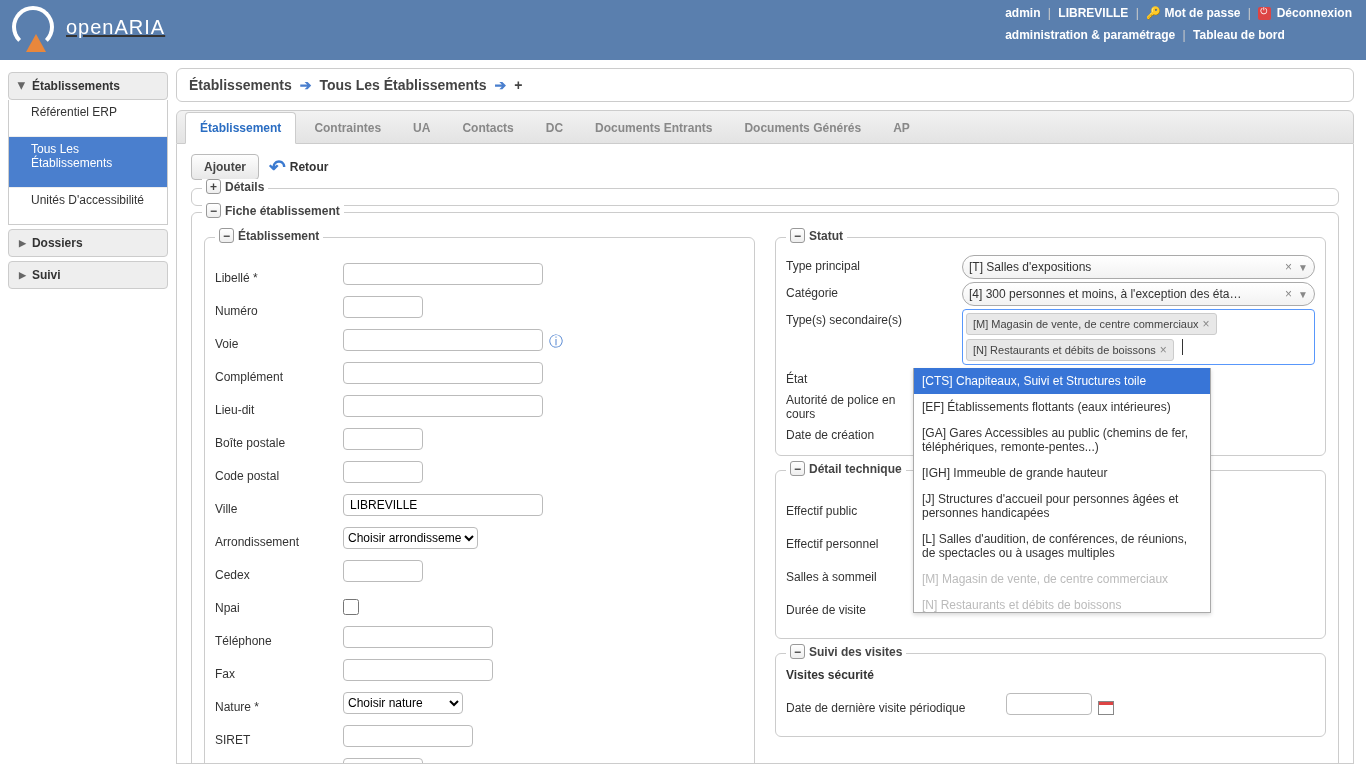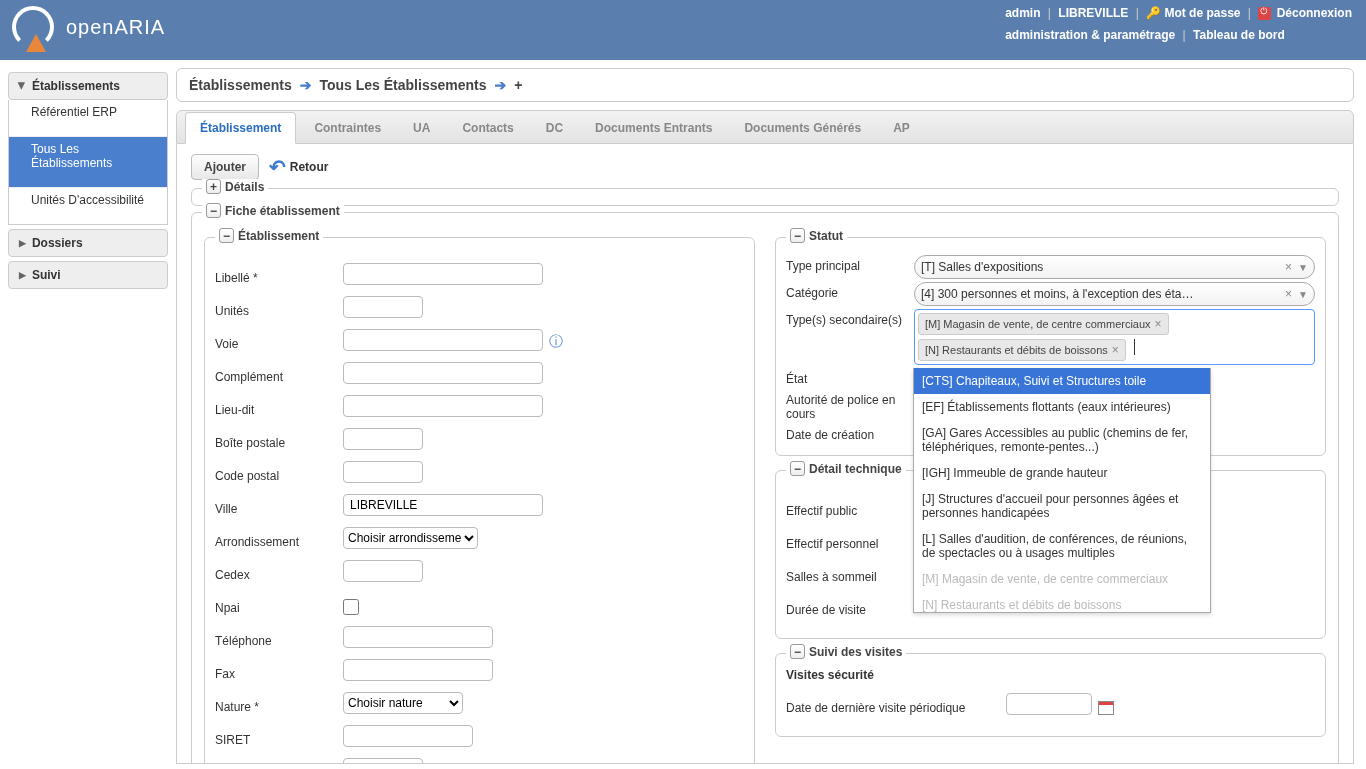--- a/index.html
+++ b/index.html
@@ -1,20 +1,20 @@
 <!DOCTYPE html>
 <html><head>
 <meta charset="utf-8">
 <style>
 * { margin: 0; padding: 0; box-sizing: border-box; font-family: Arial, Helvetica, sans-serif; }
 body { background: #fff; font-size: 12px; color: #333; overflow: hidden; }
 
 
 .header { background: #5a7fae; height: 60px; position: relative; }
-.logo { position: absolute; left: 12px; top: 6px; display: flex; align-items: center; }
+.logo { position: absolute; left: 12px; top: 6px; display: flex; align-items: center; text-decoration: underline; }
 .logo-circle { width: 42px; height: 42px; border: 4px solid #fff; border-radius: 50%; border-bottom-color: transparent; position: relative; }
 .logo-triangle { position: absolute; bottom: -8px; left: 10px; width: 0; height: 0; border-left: 10px solid transparent; border-right: 10px solid transparent; border-bottom: 18px solid #e8873c; }
 .logo-text { margin-left: 12px; color: #fff; font-size: 20px; font-weight: 300; letter-spacing: 1px; }
 .header-right { position: absolute; right: 14px; top: 6px; color: #fff; font-size: 12px; text-align: left; }
 .header-right a { color: #fff; text-decoration: none; font-weight: bold; }
 .header-right .sep { margin: 0 4px; color: #ccc; }
 .header-right .row2 { margin-top: 8px; }
 .power-icon { display: inline-block; width: 13px; height: 13px; background: #d44; border-radius: 2px; vertical-align: middle; margin-right: 2px; position: relative; }
 .power-icon::after { content: "⏻"; color: #fff; font-size: 9px; position: absolute; left: 2px; top: -1px; }
 .key-icon { color: #fff; }
@@ -59,21 +59,21 @@
 
 
 .form-row { display: flex; align-items: flex-end; margin: 11px 0; min-height: 22px; }
 .form-row label { width: 128px; font-size: 12px; color: #333; }
 .form-row input[type=text] { height: 22px; border: 1px solid #bbb; border-radius: 4px; padding: 0 6px; font-size: 12px; }
 .form-row select { height: 22px; border: 1px solid #bbb; border-radius: 4px; font-size: 12px; background: #fff; }
 .form-row input[type=checkbox] { width: 16px; height: 16px; }
 .info-icon { color: #4a7fce; margin-left: 6px; font-size: 14px; cursor: pointer; }
 
 
-.stat-row { display: flex; align-items: flex-start; margin: 3px 0; }
+.stat-row { display: flex; align-items: flex-start; margin: 3px 0; gap: 48px; }
 .stat-row label { width: 128px; font-size: 12px; color: #333; padding-top: 4px; }
 
 .select2 { flex: 1; border: 1px solid #aaa; border-radius: 12px; background: linear-gradient(#fff,#f2f2f2); height: 24px; display: flex; align-items: center; padding: 0 6px; font-size: 12px; position: relative; }
 .select2 .x { position: absolute; right: 22px; color: #888; font-size: 12px; cursor: pointer; }
 .select2 .caret { position: absolute; right: 6px; color: #888; font-size: 10px; }
 
 .multiselect { flex: 1; border: 1px solid #5897fb; border-radius: 4px; padding: 3px; min-height: 50px; background: #fff; display: flex; flex-wrap: wrap; gap: 4px; align-items: flex-start; }
 .chip { background: #e8e8e8; border: 1px solid #ccc; border-radius: 3px; padding: 3px 6px; font-size: 11px; color: #444; display: flex; align-items: center; gap: 4px; }
 .chip .x { color: #888; cursor: pointer; font-size: 12px; }
 .cursor-input { width: 3px; height: 16px; border-left: 1px solid #333; margin-left: 4px; }
@@ -189,21 +189,21 @@
             <div class="fieldset" style="padding:14px 10px 10px;">
               <div class="legend">
                   <span class="toggle-box">−</span>
                   <span>Établissement</span>
                 </div>
               <div class="form-row">
                   <label>Libellé *</label>
                   <input type="text" style="width: 200px;">
                 </div>
               <div class="form-row">
-                  <label>Unités</label>
+                  <label>Numéro</label>
                   <input type="text" style="width: 80px;">
                 </div>
               <div class="form-row">
                   <label>Voie</label>
                   <input type="text" style="width: 200px;">
                   <span class="info-icon">ⓘ</span>
                 </div>
               <div class="form-row">
                   <label>Complément</label>
                   <input type="text" style="width: 200px;">

